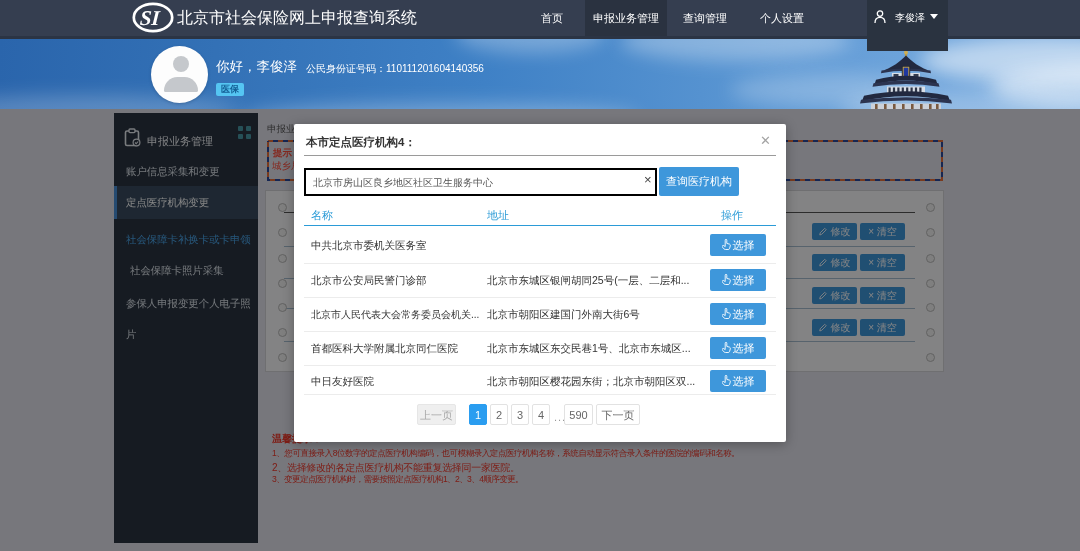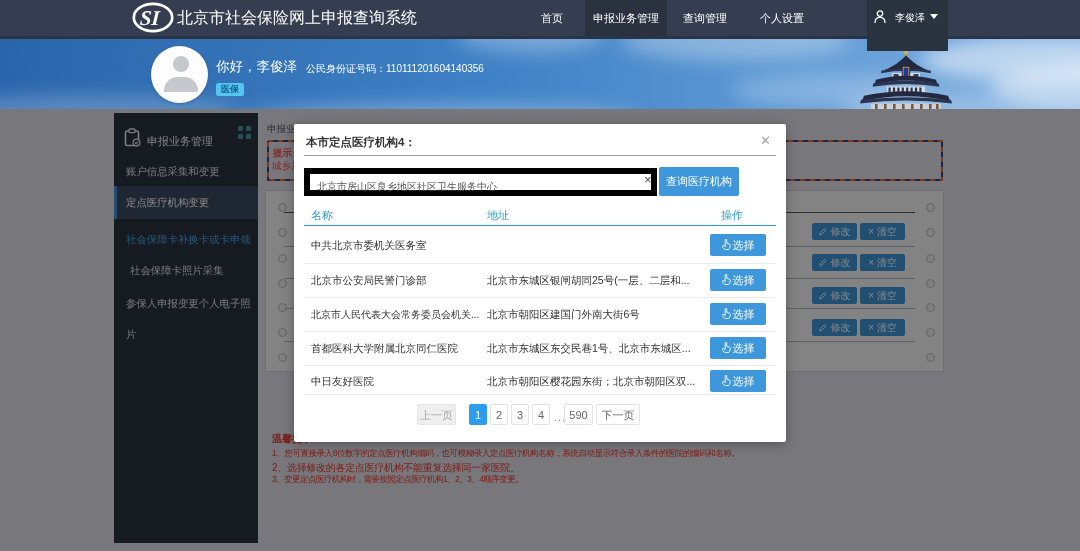--- a/index.html
+++ b/index.html
@@ -42,21 +42,21 @@
 .pbtn{position:absolute;width:45px;height:17px;background:#3e97db;border-radius:2px;color:#fff;font-size:10px;line-height:17px;text-align:center;}
 .circ{position:absolute;width:9px;height:9px;border-radius:50%;border:1px solid #bbb;background:#f4f4f4;}
 .warn{position:absolute;font-size:10px;color:#f0392b;}
 
 .overlay{position:absolute;left:0;top:109px;width:1080px;height:442px;background:rgba(0,0,0,0.48);z-index:10;}
 
 .modal{position:absolute;left:294px;top:124px;width:492px;height:318px;background:#fff;border-radius:2px;box-shadow:0 2px 12px rgba(0,0,0,.3);z-index:20;}
 .m-title{position:absolute;left:12px;top:11px;font-size:11.5px;font-weight:bold;color:#333;}
 .m-close{position:absolute;right:15px;top:9px;font-size:13px;color:#a3a3a3;font-weight:400;}
 .m-hr{position:absolute;left:10px;top:31px;width:472px;height:1px;background:#9a9a9a;}
-.m-input{position:absolute;left:10px;top:44px;width:353px;height:28px;border:6px solid #000000;font-size:10px;color:#555;line-height:26px;padding-left:7px;background:#fff;}
+.m-input{position:absolute;left:10px;top:44px;width:353px;height:28px;border:2px solid #000000;font-size:10px;color:#555;line-height:26px;padding-left:7px;background:#fff;}
 .m-clear{position:absolute;left:350px;top:48px;font-size:13px;color:#444;}
 .m-btn{position:absolute;left:365px;top:43px;width:80px;height:29px;background:#3e97db;border-radius:2px;color:#fff;font-size:11px;line-height:29px;text-align:center;}
 .m-th{position:absolute;top:84px;font-size:11px;color:#2b9bd7;}
 .m-bluehr{position:absolute;left:10px;top:100.5px;width:472px;height:1.5px;background:#2b9bd7;}
 .m-row{position:absolute;font-size:10.5px;color:#333;}
 .m-sep{position:absolute;left:10px;width:472px;height:1px;background:#ececec;}
 .m-sel{position:absolute;left:416px;width:56px;height:22px;background:#3e97db;border-radius:2px;color:#fff;font-size:11px;line-height:22px;text-align:center;}
 .pg{position:absolute;top:280px;height:21px;font-size:11px;line-height:21px;text-align:center;border:1px solid #e2e2e2;color:#666;background:#fff;border-radius:2px;}
 .pg.prev{background:#efefef;color:#a8a8a8;border-color:#e6e6e6;}
 .pg.cur{background:#2a9df0;color:#fff;border-color:#2a9df0;}

